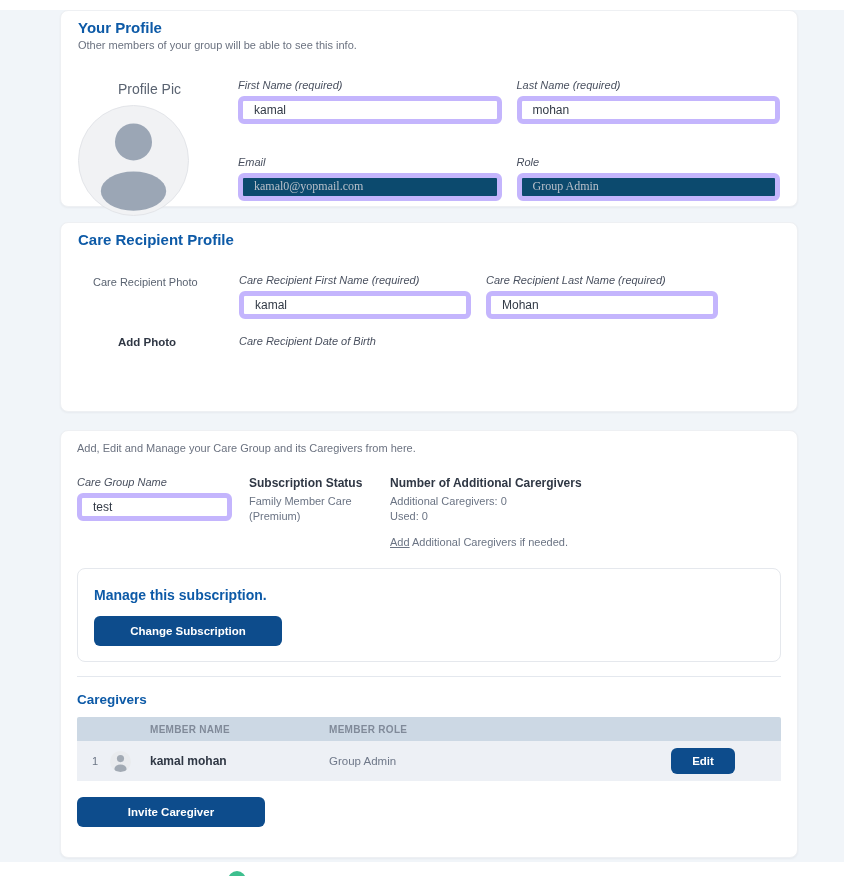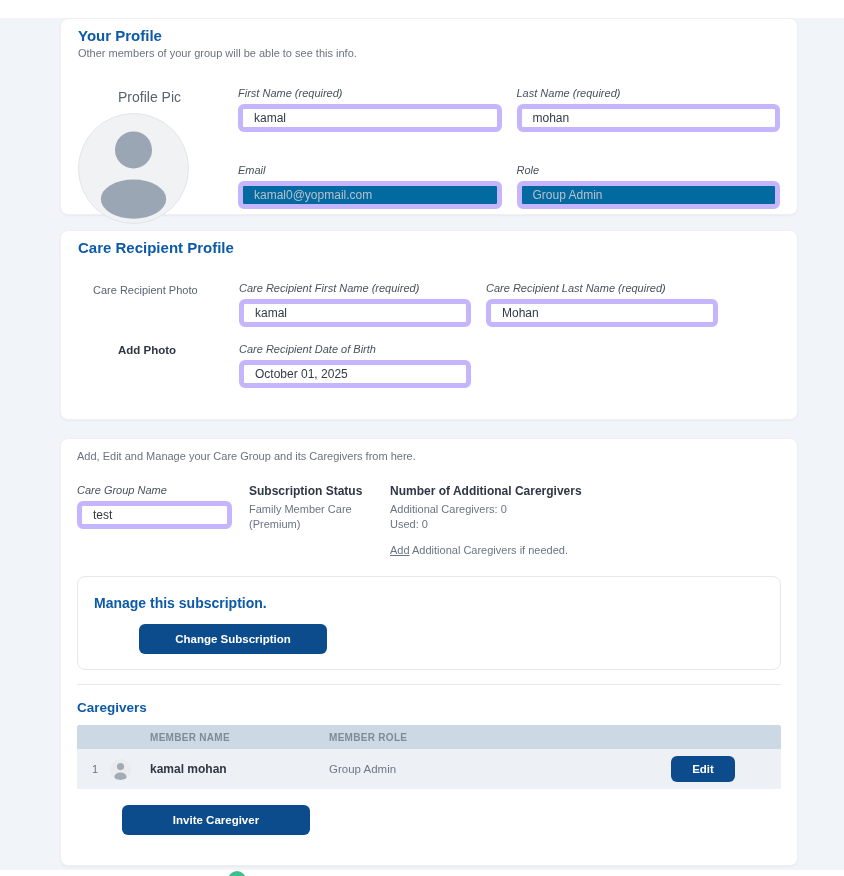--- a/index.html
+++ b/index.html
@@ -1,34 +1,34 @@
 <!DOCTYPE html>
 <html><head>
 <meta charset="utf-8">
 <style>
   * { margin:0; padding:0; box-sizing:border-box; }
   html,body { width:844px; height:876px; overflow:hidden; background:#ffffff;
               font-family:"Liberation Sans", sans-serif; }
   .page { position:relative; width:844px; height:876px; background:#ffffff; }
-  .content { position:absolute; top:18px; left:0; width:844px; height:852px; background:#f1f5f9; }
+  .content { position:absolute; top:10px; left:0; width:844px; height:852px; background:#f1f5f9; }
 
   .card { position:absolute; left:60px; width:738px; background:#ffffff; border-radius:8px;
           border:1px solid #eef0f3; box-shadow:0 1px 2px rgba(30,41,59,.05); }
   .card-profile { top:0px; height:197px; padding:8px 17px; }
   .card-recipient { top:212px; height:190px; padding:8px 17px; }
   .card-group { top:420px; height:428px; padding:8px 16px; }
 
   .card-title { color:#0d5aa7; font-size:15px; font-weight:bold; }
   .card-sub { color:#6b7280; font-size:11px; margin-top:3px; }
 
   .field-label { display:block; color:#49505f; font-size:11px; margin-bottom:5px;font-style:italic; }
   .tb { width:100%; height:28px; border:5px solid #c4b5fd; border-radius:6px; background:#fff;
         padding:0 11px; font-size:12px; color:#323a46; font-family:"Liberation Sans",sans-serif; outline:none; }
   .tb::placeholder { color:#b9c0ca; }
-  .tb:disabled { background:#0369a1; color:#b9c0ca; }
+  .tb:disabled { background:#0c4a6e; color:#b9c0ca;font-family:Liberation Serif, serif; }
 
   
   .profile-body { display:flex; margin-top:22px; }
   .photo-col { width:160px; flex:0 0 160px; }
   .photo-label { color:#5a6371; font-size:14px; margin:8px 0 8px 40px; }
   .avatar-big { width:111px; height:111px; border-radius:50%; background:#f1f2f4; border:1px solid #e3e5e9;
                 overflow:hidden; position:relative; }
   .fields-grid { flex:1; display:grid; grid-template-columns:1fr 1fr; column-gap:15px; row-gap:16px; margin-top:6px; }
 
   
@@ -46,21 +46,21 @@
   .gcol3 { flex:1; }
   .gtitle { color:#2f3744; font-size:12px; font-weight:bold; margin-bottom:4px; }
   .gtext { color:#6b7484; font-size:11px; line-height:15px; }
   .add-line { margin-top:12px; color:#6b7484; font-size:11px; }
   .add-link { color:#6b7484; text-decoration:underline; cursor:pointer; }
 
   .manage-card { margin-top:20px; border:1px solid #e5e8ed; border-radius:8px; height:94px; padding:18px 16px; }
   .manage-title { color:#0d5aa7; font-size:14px; font-weight:bold; }
   .btn { display:flex; align-items:center; justify-content:center; background:#0d4c8c; color:#ffffff;
          font-size:11.5px; font-weight:bold; border:none; border-radius:6px; cursor:pointer;
-         font-family:"Liberation Sans",sans-serif;margin-left:45px; }
+         font-family:"Liberation Sans",sans-serif; }
   .btn-change { width:188px; height:30px; margin-top:13px; }
   .divider { border-top:1px solid #e4e8ee; margin:14px 0 0 0; }
   .caregivers-title { color:#0d5aa7; font-size:13.5px; font-weight:bold; margin-top:15px; }
 
   .cg-table { margin-top:10px; }
   .cg-head { display:grid; grid-template-columns:73px 179px 1fr 110px; align-items:center;
              background:#ccd8e4; height:24px; border-radius:2px 2px 0 0; }
   .cg-head .hcell { color:#808a99; font-size:10px; font-weight:bold; letter-spacing:.3px; }
   .cg-row { display:grid; grid-template-columns:73px 179px 1fr 110px; align-items:center;
             background:#edf0f5; height:40px; }
@@ -127,21 +127,20 @@
           <div>
             <label class="field-label">Care Recipient First Name (required)</label>
             <input class="tb" type="text" value="kamal" style="">
           </div>
           <div>
             <label class="field-label">Care Recipient Last Name (required)</label>
             <input class="tb" type="text" value="Mohan" style="">
           </div>
           <div>
             <label class="field-label">Care Recipient Date of Birth</label>
-            <input class="tb" type="text" value="October 01, 2025" style="">
           </div>
         </div>
       </div>
     </section>
 
     <section class="card card-group">
       <p class="card-sub">Add, Edit and Manage your Care Group and its Caregivers from here.</p>
 
       <div class="group-row">
         <div class="gcol1">

